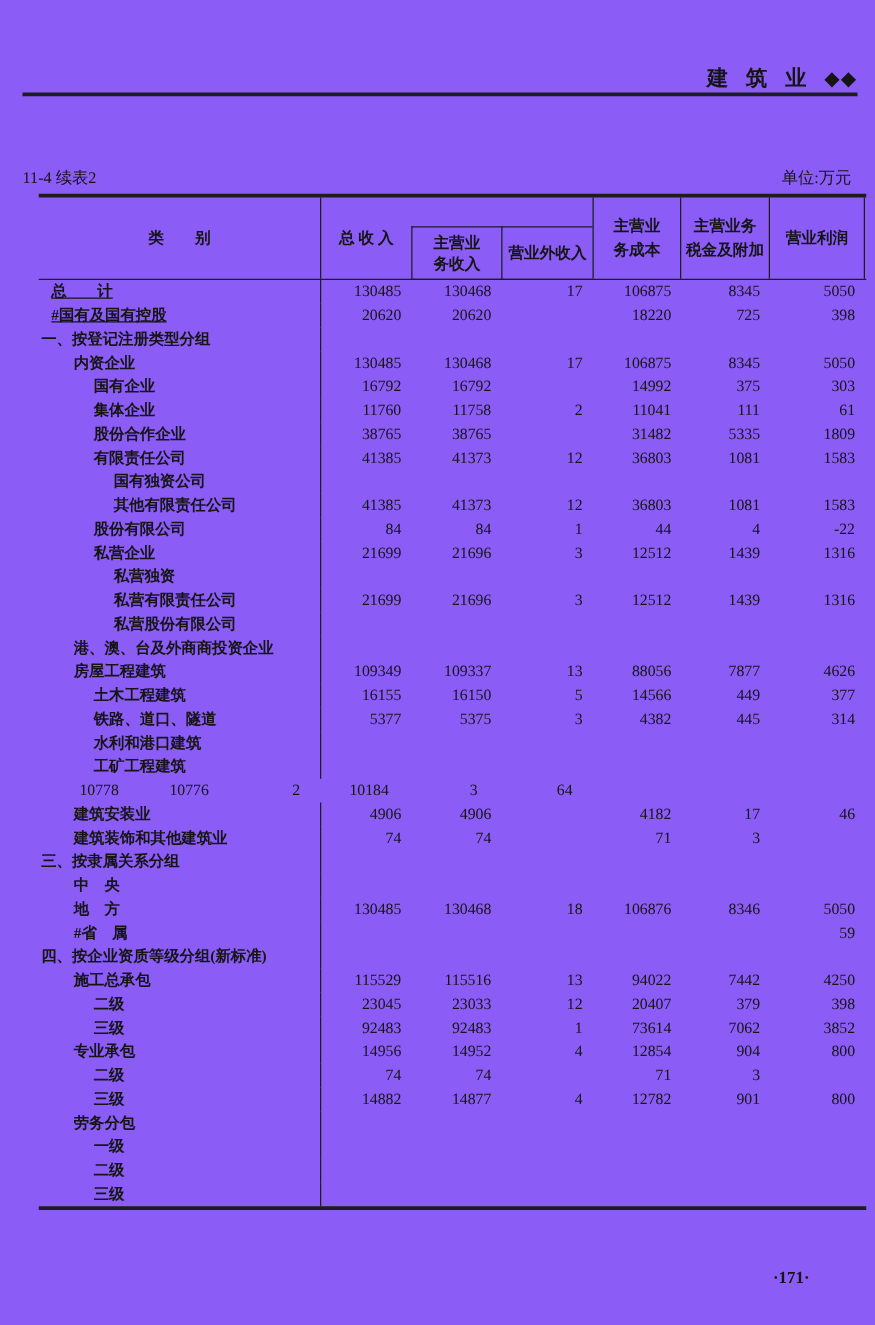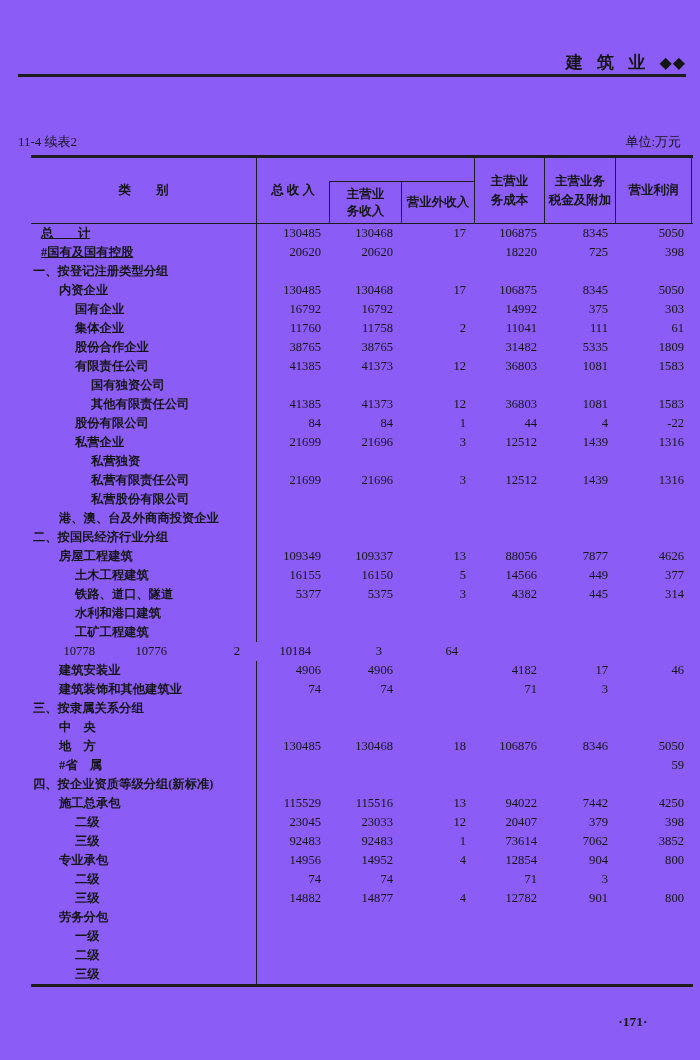--- a/index.html
+++ b/index.html
@@ -241,29 +241,20 @@
         <div class="tr">
           <div class="td-cat ind2">港、澳、台及外商商投资企业</div>
           <div class="td-num c2"></div>
           <div class="td-num c3"></div>
           <div class="td-num c4"></div>
           <div class="td-num c5"></div>
           <div class="td-num c6"></div>
           <div class="td-num c7"></div>
         </div>
         <div class="tr">
-          <div class="td-cat ind0">二、按国民经济行业分组</div>
-          <div class="td-num c2"></div>
-          <div class="td-num c3"></div>
-          <div class="td-num c4"></div>
-          <div class="td-num c5"></div>
-          <div class="td-num c6"></div>
-          <div class="td-num c7"></div>
-        </div>
-        <div class="tr">
           <div class="td-cat ind2">房屋工程建筑</div>
           <div class="td-num c2">109349</div>
           <div class="td-num c3">109337</div>
           <div class="td-num c4">13</div>
           <div class="td-num c5">88056</div>
           <div class="td-num c6">7877</div>
           <div class="td-num c7">4626</div>
         </div>
         <div class="tr">
           <div class="td-cat ind3">土木工程建筑</div>

